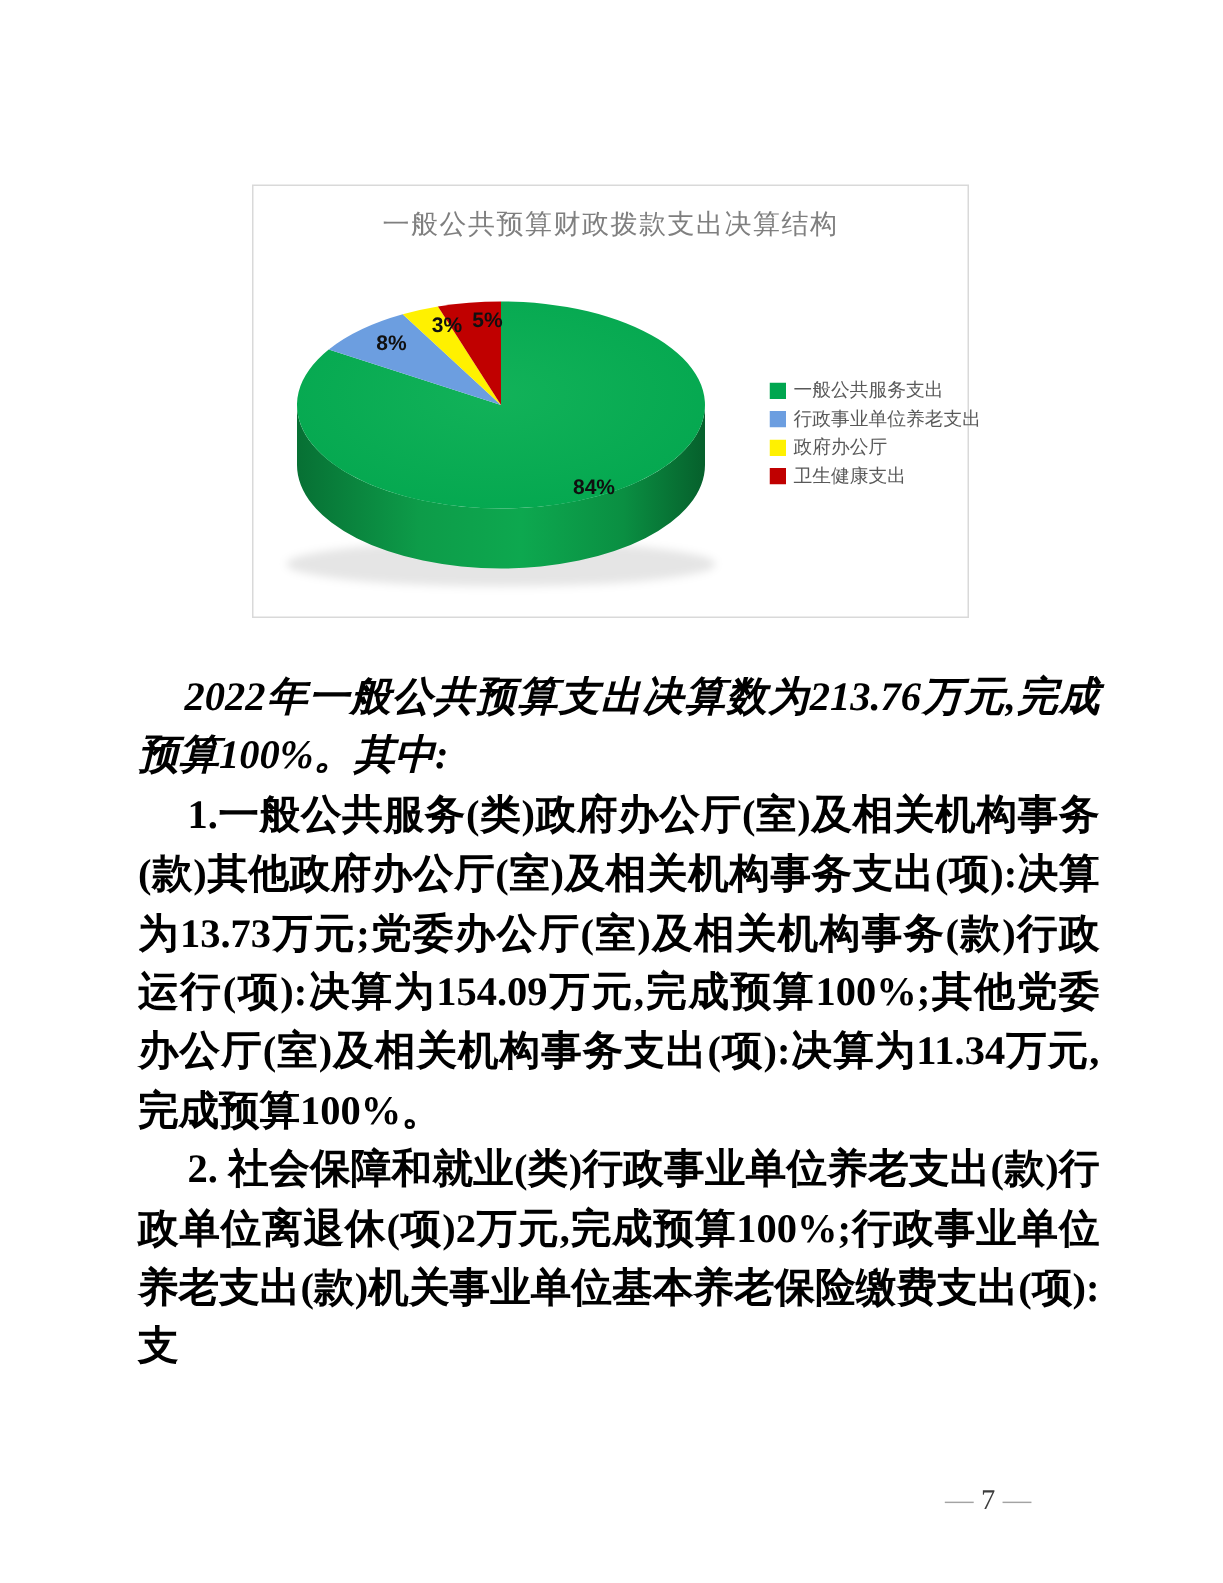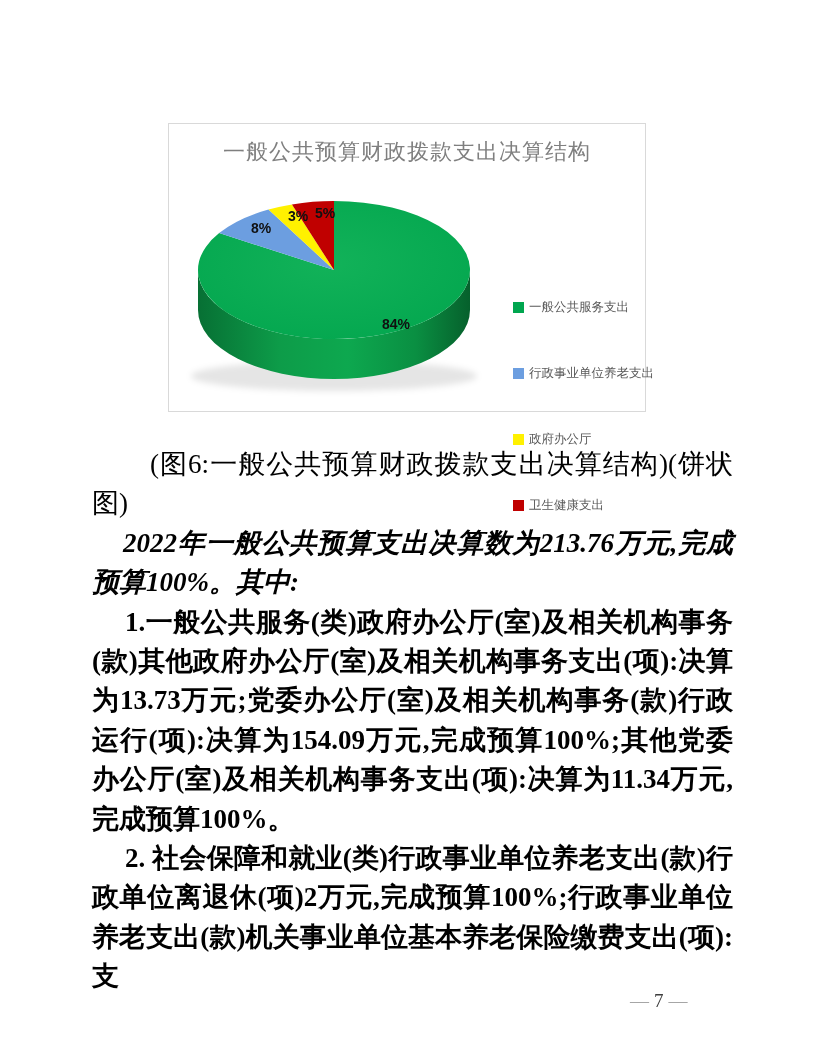--- a/index.html
+++ b/index.html
@@ -15,38 +15,37 @@
     position: absolute; left: 168px; top: 123px;
     width: 478px; height: 289px;
     background: #ffffff;
     border: 1px solid #d9d9d9;
     box-sizing: border-box;
   }
   .chart-title {
     position: absolute; left: 0; top: 13px; width: 100%;
     text-align: center;
     font-family: "Liberation Sans", "DejaVu Sans", sans-serif;
-    font-size: 22px; color: #7f7f7f; letter-spacing: 1px;
+    font-size: 18px; color: #7f7f7f; letter-spacing: 1px;
     white-space: nowrap;
   }
   .pie-svg { position: absolute; left: 0; top: 0; }
   .pie-label {
     font-family: "Liberation Sans", "DejaVu Sans", sans-serif;
     font-size: 14px; font-weight: 600; fill: #101010;
   }
   .legend {
     position: absolute; left: 344px; top: 127px;
   }
   .legend-row {
     display: flex; align-items: center;
     height: 19px;
     font-family: "Liberation Sans", "DejaVu Sans", sans-serif;
     font-size: 12.5px; color: #595959;
     white-space: nowrap;
-    margin-top: 47px;
   }
   .legend-row svg { margin-right: 5px; flex: 0 0 auto; }
 
   
   .text-flow {
     position: absolute; left: 92px; top: 445px; width: 641px;
     font-size: 27px; line-height: 39.4px;
     color: #000000;
     text-align: justify;
     text-justify: inter-character;
@@ -130,21 +129,20 @@
     <div class="legend-row">
       <svg width="11" height="11">
         <rect width="11" height="11" fill="#C00000"></rect>
         </svg>
       <span>卫生健康支出</span>
     </div>
   </div>
 </div>
 
 <div class="text-flow">
-  <p class="caption">(图6:一般公共预算财政拨款支出决算结构)(饼状图)</p>
   <p class="para-lead">2022年一般公共预算支出决算数为213.76万元,完成预算100%。其中:</p>
   <p class="para">1.一般公共服务(类)政府办公厅(室)及相关机构事务(款)其他政府办公厅(室)及相关机构事务支出(项):决算为13.73万元;党委办公厅(室)及相关机构事务(款)行政运行(项):决算为154.09万元,完成预算100%;其他党委办公厅(室)及相关机构事务支出(项):决算为11.34万元,完成预算100%。</p>
   <p class="para">2. 社会保障和就业(类)行政事业单位养老支出(款)行政单位离退休(项)2万元,完成预算100%;行政事业单位养老支出(款)机关事业单位基本养老保险缴费支出(项):支</p>
 </div>
 
 <div class="page-footer">
   <span class="dash">—</span><span class="num">7</span><span class="dash">—</span>
 </div>
 
 </body></html>

